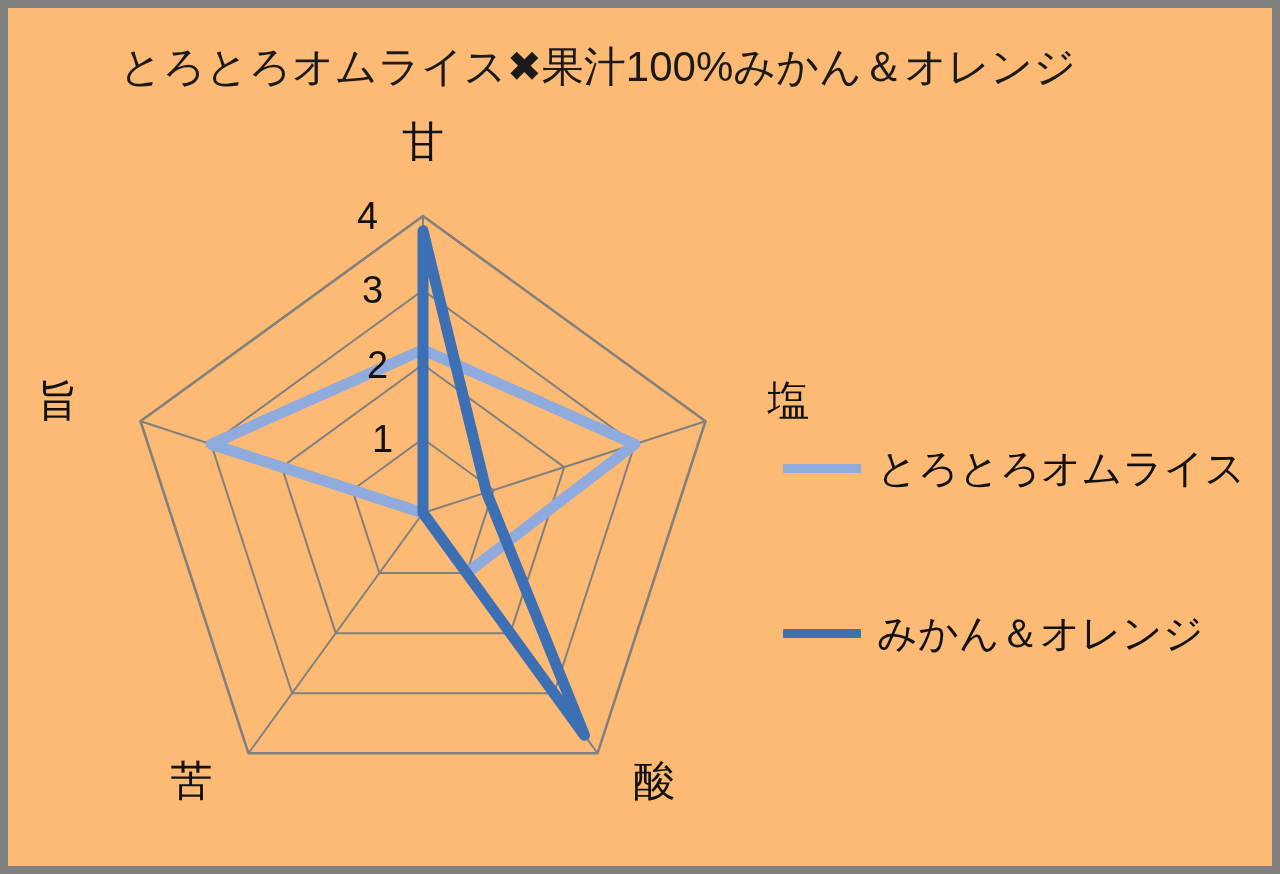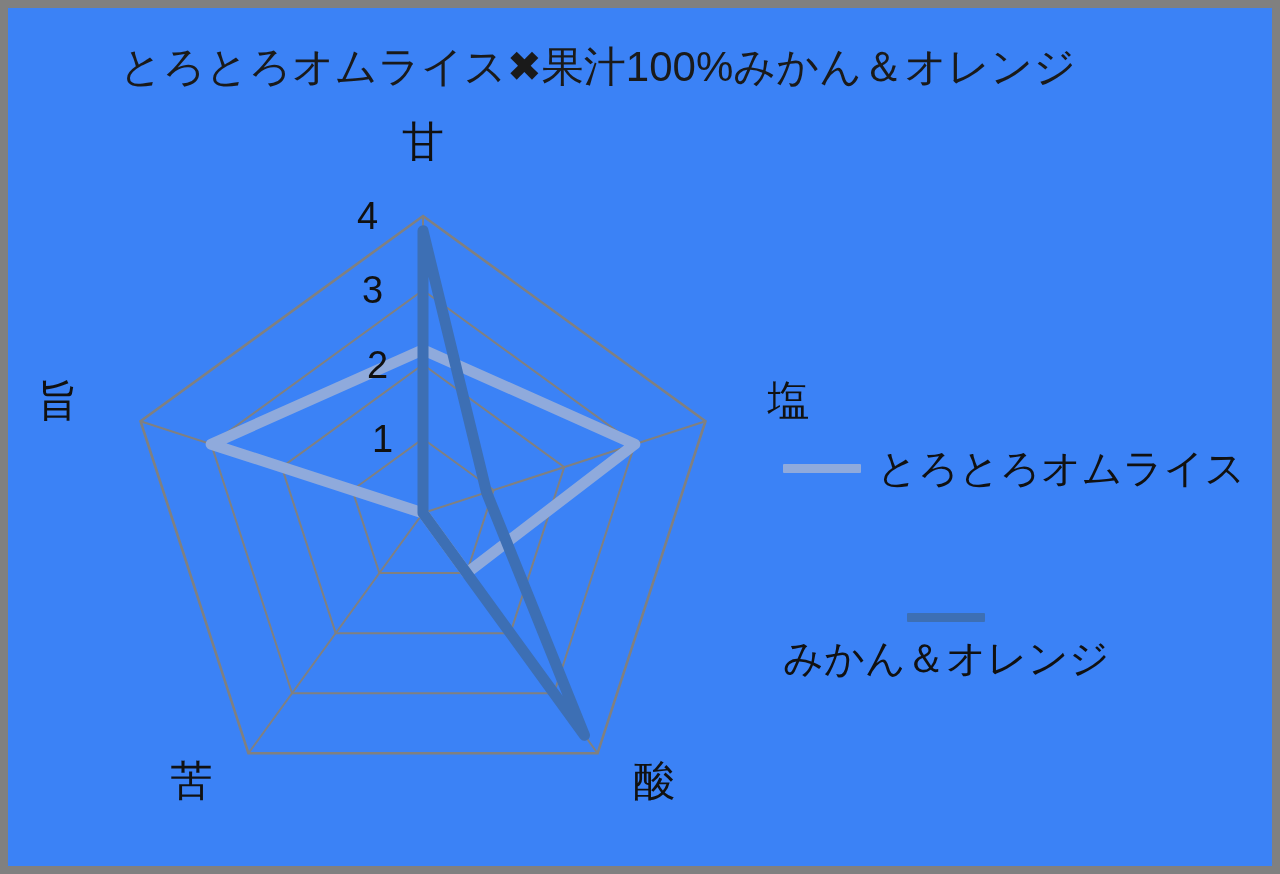--- a/index.html
+++ b/index.html
@@ -8,21 +8,21 @@
     width:1280px;height:874px;
     background:#ffffff;
     font-family:"Liberation Sans","DejaVu Sans",sans-serif;
     overflow:hidden;
   }
   #frame{
     position:absolute;left:0;top:0;
     width:1280px;height:874px;
     box-sizing:border-box;
     border:8px solid #808080;
-    background:#3b82f6;
+    background:#fdba74;
   }
   #canvas{
     position:absolute;left:0;top:0;
     width:1280px;height:874px;
   }
   #chart-title{
     position:absolute;
     left:0;top:34px;width:1180px;
     text-align:center;
     font-size:42px;
@@ -107,18 +107,18 @@
       <div class="tick-label" style="left: 359px; top: 337.5px;">2</div>
       <div class="tick-label" style="left: 354px; top: 263.25px;">3</div>
       <div class="tick-label" style="left: 349px; top: 189px;">4</div>
     </div>
 
   <div class="legend-item" style="left:775px; top:440px;">
     <span class="legend-swatch" id="legend-sw-0" style="background: rgb(143, 170, 220);"></span>
     <span class="legend-text">とろとろオムライス</span>
   </div>
 
-  <div class="legend-item" style="left:775px; top:605px;flex-direction:column;">
+  <div class="legend-item" style="left:775px; top:605px;">
     <span class="legend-swatch" id="legend-sw-1" style="background: rgb(61, 111, 180);"></span>
     <span class="legend-text">みかん＆オレンジ</span>
   </div>
 
 </div>
 
 </body></html>

